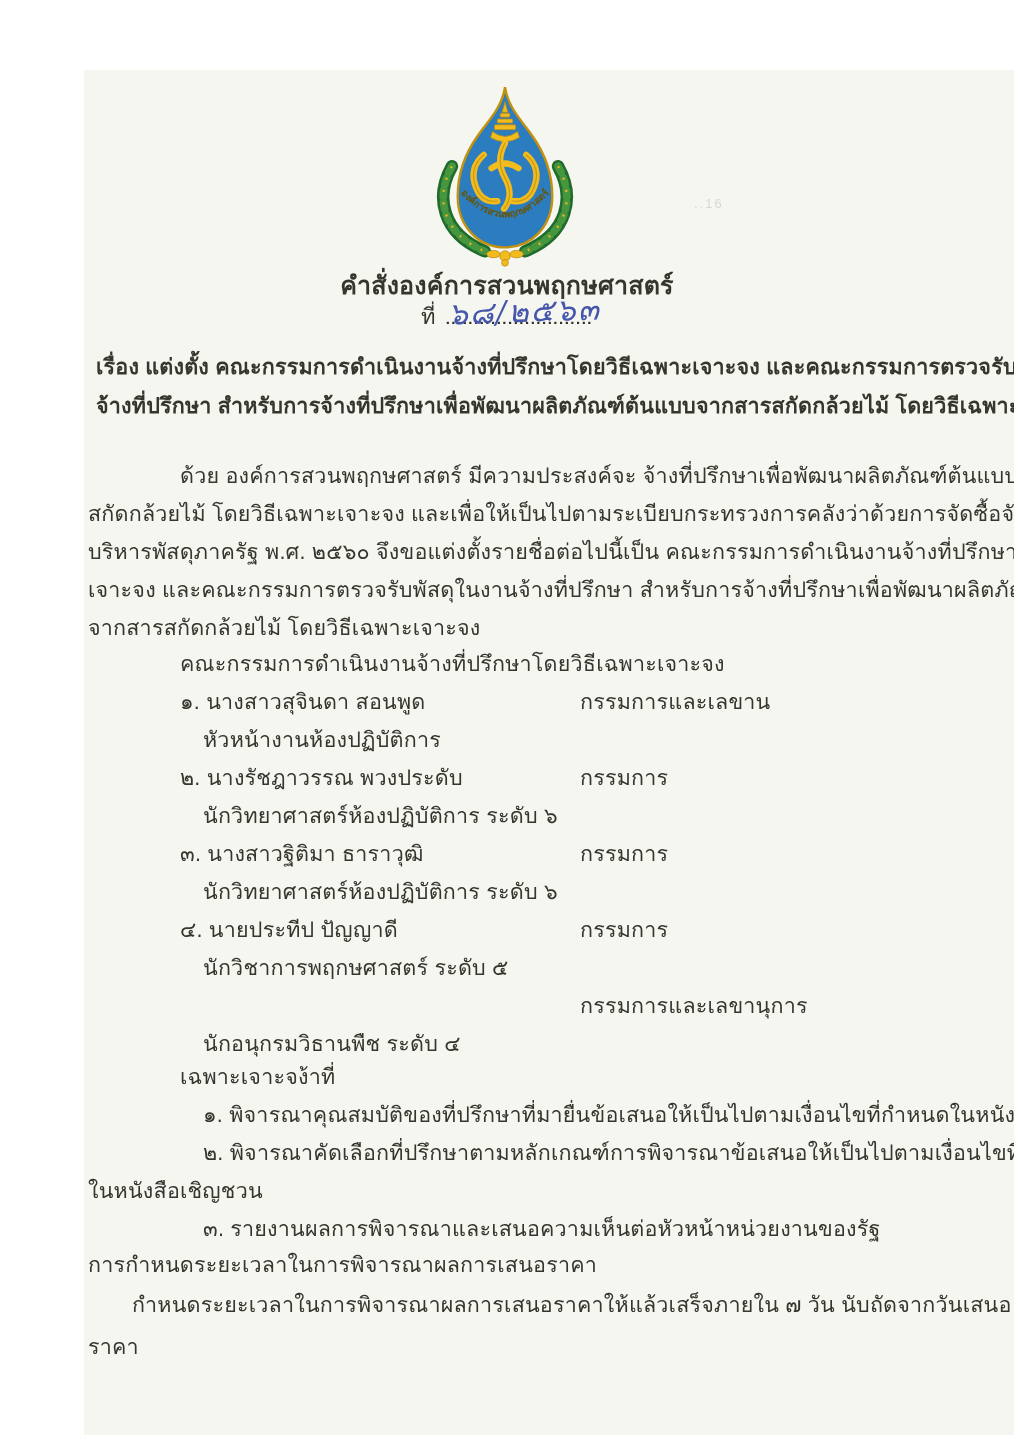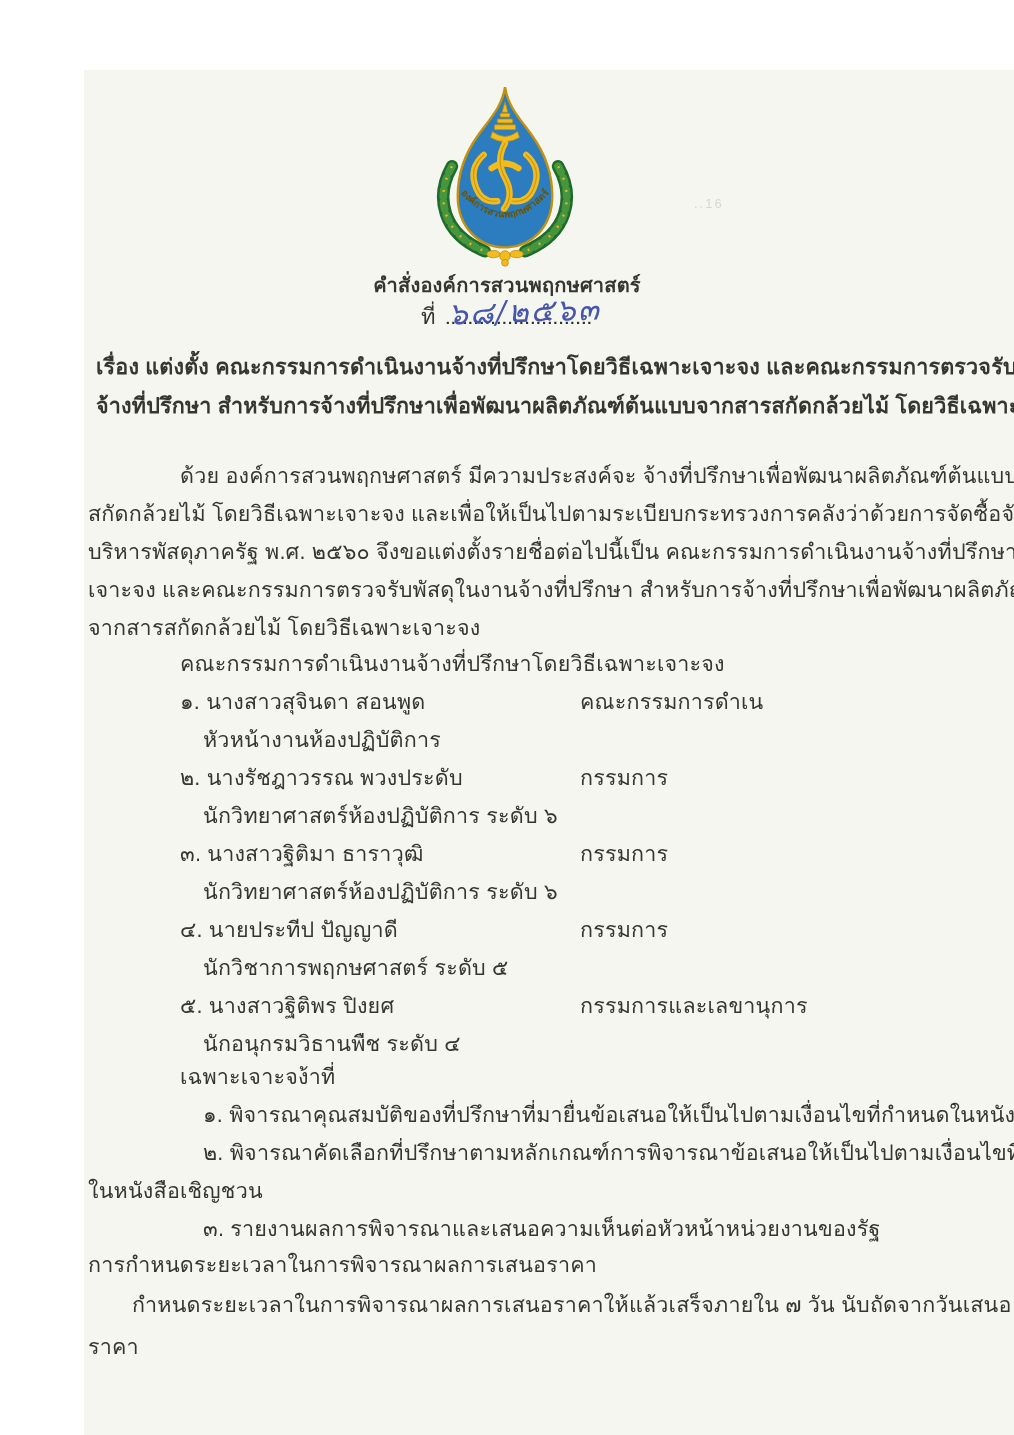--- a/index.html
+++ b/index.html
@@ -9,21 +9,21 @@
   }
   .scan{position:absolute;inset:0;}
   .paper{
     position:absolute;left:84px;top:70px;right:0;bottom:0;
     background:linear-gradient(90deg,#f5f5ef 0%,#f5f5ef 74%,#ededе5 80%,#eeeee6 82%,#f2f2eb 90%,#f4f4ed 100%);
   }
   .paper2{position:absolute;left:84px;top:70px;right:0;bottom:0;background:#f5f5ef;opacity:.9;}
   .line{position:absolute;font-size:21.5px;line-height:30px;white-space:nowrap;letter-spacing:.2px;}
   .bold{font-weight:700;}
   .center{left:0;width:1014px;text-align:center;}
-  .title{font-size:20px;}
+  .title{font-size:25px;}
   .docno{font-size:22px;}
   .dots-wrap{position:relative;display:inline-block;margin-left:10px;vertical-align:baseline;}
   .dots{color:#2f2f2a;letter-spacing:1.5px;font-size:15px;font-weight:700;}
   .hand{
     position:absolute;left:2px;bottom:8px;font-size:31px;color:#4656ab;
     transform:rotate(-2deg);font-style:italic;letter-spacing:2px;white-space:nowrap;
     font-family:"DejaVu Serif", serif;
   }
   .role{position:absolute;left:580px;top:0;}
   .name{position:absolute;left:180px;top:0;}
@@ -93,21 +93,21 @@
   <div class="line" style="top:461px;left:180px;">ด้วย องค์การสวนพฤกษศาสตร์ มีความประสงค์จะ จ้างที่ปรึกษาเพื่อพัฒนาผลิตภัณฑ์ต้นแบบจากสาร</div>
   <div class="line" style="top:499px;left:88px;">สกัดกล้วยไม้ โดยวิธีเฉพาะเจาะจง  และเพื่อให้เป็นไปตามระเบียบกระทรวงการคลังว่าด้วยการจัดซื้อจัดจ้างและการ</div>
   <div class="line" style="top:537px;left:88px;">บริหารพัสดุภาครัฐ พ.ศ. ๒๕๖๐ จึงขอแต่งตั้งรายชื่อต่อไปนี้เป็น คณะกรรมการดำเนินงานจ้างที่ปรึกษาโดยวิธีเฉพาะ</div>
   <div class="line" style="top:575px;left:88px;">เจาะจง และคณะกรรมการตรวจรับพัสดุในงานจ้างที่ปรึกษา สำหรับการจ้างที่ปรึกษาเพื่อพัฒนาผลิตภัณฑ์ต้นแบบ</div>
   <div class="line" style="top:649px;left:180px;">คณะกรรมการดำเนินงานจ้างที่ปรึกษาโดยวิธีเฉพาะเจาะจง</div>
 
   <div class="line" style="top:613px;left:88px;">จากสารสกัดกล้วยไม้ โดยวิธีเฉพาะเจาะจง</div>
 
   <div class="line mrow" style="top:687px;">
     <span class="name">๑. นางสาวสุจินดา สอนพูด</span>
-    <span class="role">คณะกรรมการดำเน</span>
+    <span class="role">กรรมการและเลขาน</span>
   </div>
   <div class="line" style="top:725px;left:203px;">หัวหน้างานห้องปฏิบัติการ</div>
 
   <div class="line mrow" style="top:763px;">
     <span class="name">๒. นางรัชฎาวรรณ พวงประดับ</span>
     <span class="role">กรรมการ</span>
   </div>
   <div class="line" style="top:801px;left:203px;">นักวิทยาศาสตร์ห้องปฏิบัติการ ระดับ ๖</div>
 
   <div class="line mrow" style="top:839px;">
@@ -116,21 +116,20 @@
   </div>
   <div class="line" style="top:877px;left:203px;">นักวิทยาศาสตร์ห้องปฏิบัติการ ระดับ ๖</div>
 
   <div class="line mrow" style="top:915px;padding-left:44px;">
     <span class="name">๔. นายประทีป ปัญญาดี</span>
     <span class="role">กรรมการ</span>
   </div>
   <div class="line" style="top:953px;left:203px;">นักวิชาการพฤกษศาสตร์ ระดับ ๕</div>
 
   <div class="line mrow" style="top:991px;">
-    <span class="name">๕. นางสาวฐิติพร ปิงยศ</span>
     <span class="role">กรรมการและเลขานุการ</span>
   </div>
   <div class="line" style="top:1029px;left:203px;">นักอนุกรมวิธานพืช ระดับ ๔</div>
 
   <div class="line" style="top:1062px;left:180px;">เฉพาะเจาะจง้าที่</div>
   <div class="line" style="top:1100px;left:203px;">๑. พิจารณาคุณสมบัติของที่ปรึกษาที่มายื่นข้อเสนอให้เป็นไปตามเงื่อนไขที่กำหนดในหนังสือเชิญชวน</div>
   <div class="line" style="top:1138px;left:203px;">๒. พิจารณาคัดเลือกที่ปรึกษาตามหลักเกณฑ์การพิจารณาข้อเสนอให้เป็นไปตามเงื่อนไขที่กำหนดไว้</div>
   <div class="line" style="top:1176px;left:88px;">ในหนังสือเชิญชวน</div>
   <div class="line" style="top:1214px;left:203px;">๓. รายงานผลการพิจารณาและเสนอความเห็นต่อหัวหน้าหน่วยงานของรัฐ</div>
 

